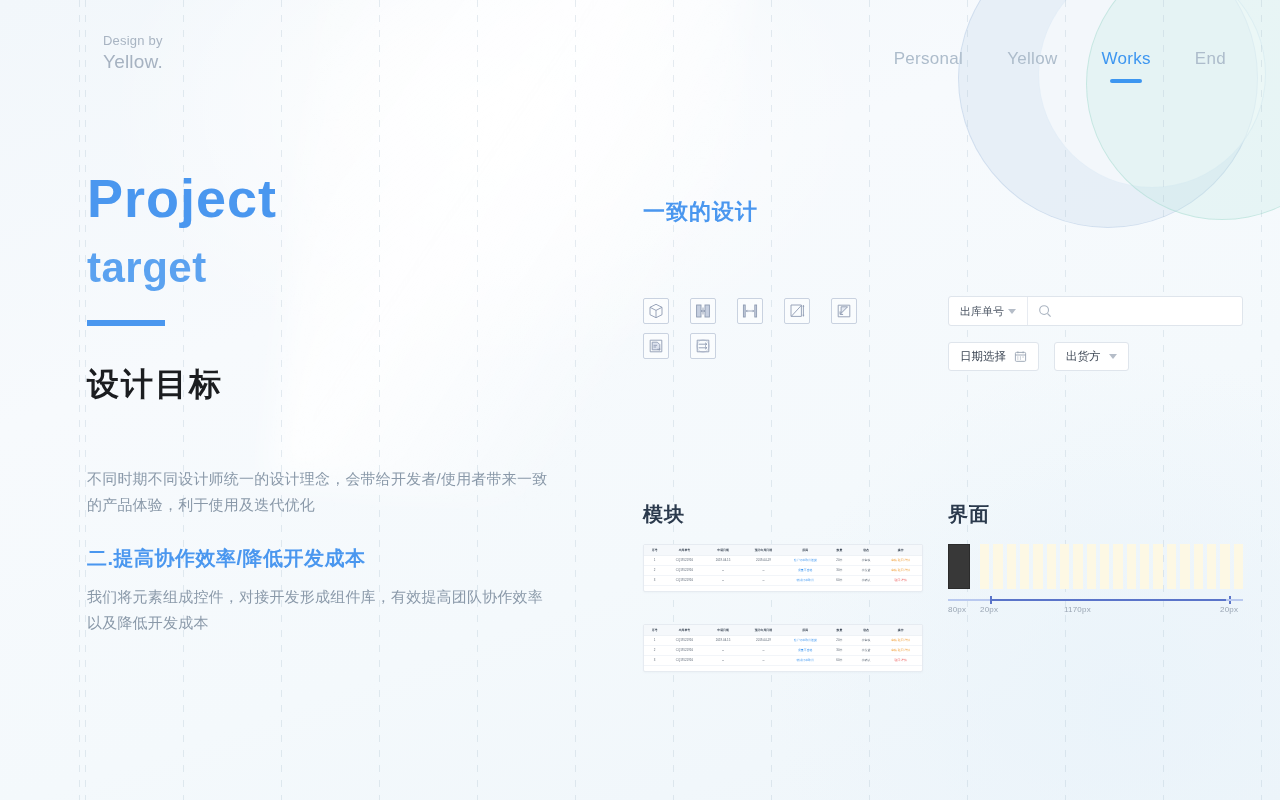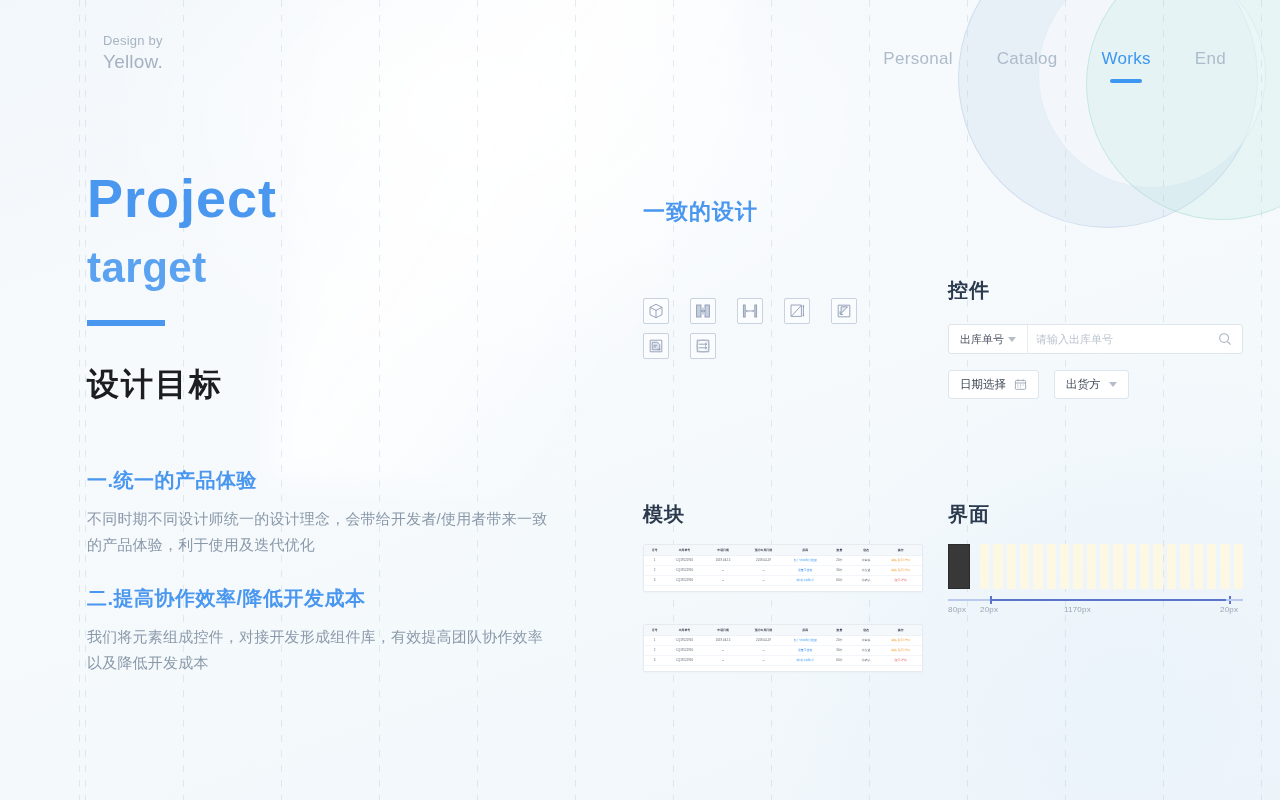--- a/index.html
+++ b/index.html
@@ -276,40 +276,39 @@
   <div id="brand">
     <div id="brand-small">Design by</div>
     <div id="brand-name">Yellow.</div>
   </div>
 
   <nav id="nav">
     <div class="nav-item">
       <span>Personal</span>
     </div>
     <div class="nav-item">
-      <span>Catalog</span>
+      <span>Yellow</span>
     </div>
     <div class="nav-item active">
       <span>Works</span>
       <span class="nav-underline"></span>
     </div>
     <div class="nav-item">
       <span>End</span>
     </div>
   </nav>
 </div>
 
 <div id="left-col">
   <div id="title-en-1">Project</div>
   <div id="title-en-2">target</div>
   <div id="title-rule"></div>
   <div id="title-cn">设计目标</div>
 
   <div id="block-1">
-    <div class="section-heading">一.统一的产品体验</div>
     <div class="section-body">不同时期不同设计师统一的设计理念，会带给开发者/使用者带来一致的产品体验，利于使用及迭代优化</div>
   </div>
 
   <div id="block-2">
     <div class="section-heading">二.提高协作效率/降低开发成本</div>
     <div class="section-body">我们将元素组成控件，对接开发形成组件库，有效提高团队协作效率以及降低开发成本</div>
   </div>
 </div>
 
 <div id="right-col">
@@ -377,28 +376,26 @@
             <path d="M3.2 3.2h11.6v11.6H3.2Z"></path>
             <path d="M4.6 7.2h8.2M11 5.8l1.9 1.4-1.9 1.4"></path>
             <path d="M4.6 10.8h8.2M11 9.4l1.9 1.4-1.9 1.4"></path>
           </svg>
         </div>
 
       </div>
     </div>
 
     <div id="panel-widgets">
-      <div class="panel-title">控件</div>
 
       <div id="search-bar">
         <div id="search-select">
           <span>出库单号</span>
           <span class="caret"></span>
         </div>
-        <input id="search-input" type="text" placeholder="请输入出库单号" style="">
         <div id="search-icon-btn">
           <svg width="14" height="14" viewBox="0 0 14 14" fill="none" stroke="#aab4c1" stroke-width="1.1">
             <circle cx="6.1" cy="6.1" r="4.4"></circle>
             <path d="M9.5 9.5 12.6 12.6"></path>
           </svg>
         </div>
       </div>
 
       <div id="btn-row">
 

